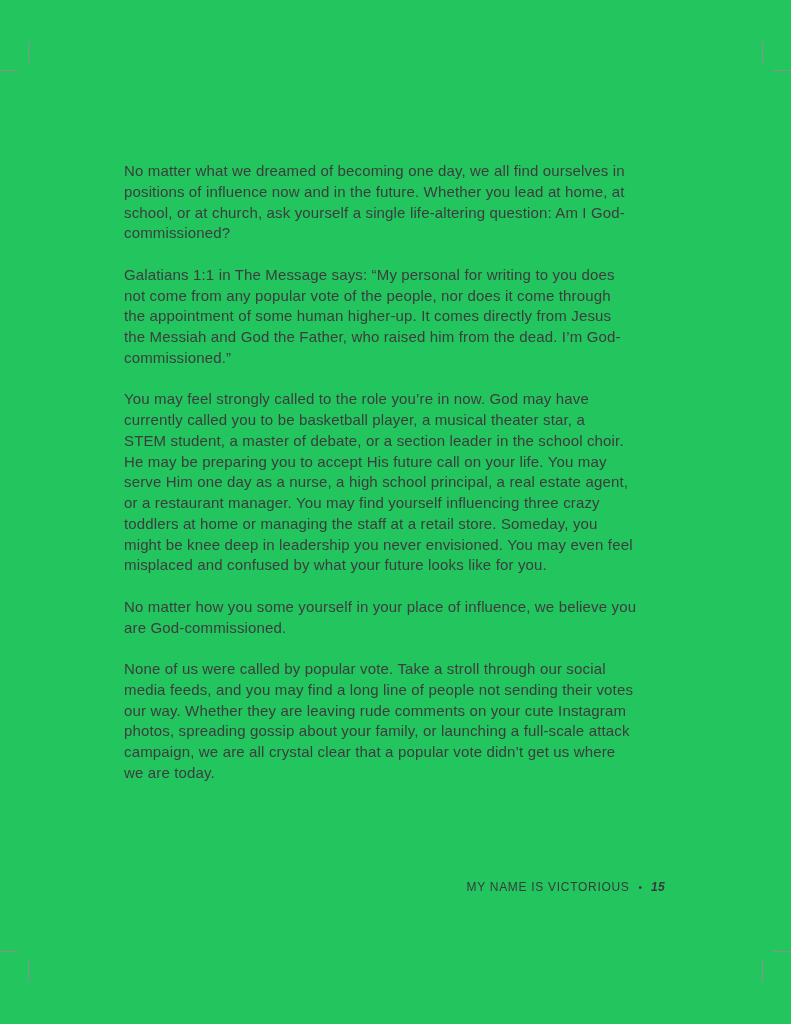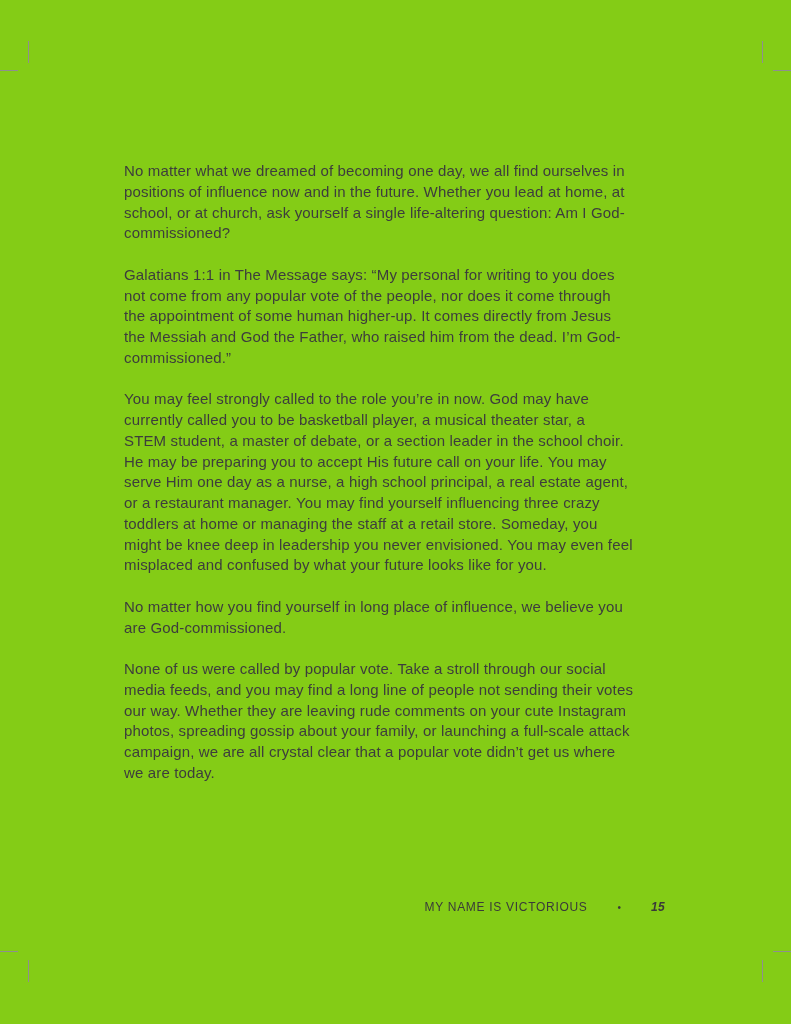--- a/index.html
+++ b/index.html
@@ -4,21 +4,21 @@
 <style>
   html, body {
     margin: 0;
     padding: 0;
     background: #ffffff;
   }
   .page {
     position: relative;
     width: 791px;
     height: 1024px;
-    background: #84cc16;
+    background: #22c55e;
     overflow: hidden;
     font-family: "Liberation Sans", sans-serif;
   }
   .crop-mark {
     position: absolute;
     background: #8f8f8f;
   }
   .cm-tl-v { left: 28px;  top: 41px;  width: 1px;  height: 22px; }
   .cm-tl-h { left: 0;     top: 70px;  width: 18px; height: 1px;  }
   .cm-tr-v { left: 762px; top: 41px;  width: 1px;  height: 22px; }
@@ -38,28 +38,27 @@
     line-height: 20.75px;
     letter-spacing: 0.15px;
   }
   .body-text p {
     margin: 0 0 20.75px 0;
     white-space: pre-line;
   }
 
   .footer {
     position: absolute;
-    top: 900px;
+    top: 880px;
     right: 126px;
     color: #3a3a3a;
     font-size: 12px;
     letter-spacing: 0.7px;
     display: flex;
     align-items: center;
-    gap: 21px;
   }
   .footer .sep {
     margin: 0 9px;
     font-size: 10px;
     letter-spacing: 0;
   }
   .footer .page-num {
     font-weight: 700;
     letter-spacing: 0.3px;
     font-style: italic;
@@ -91,21 +90,21 @@
 commissioned.”</p>
     <p>You may feel strongly called to the role you’re in now. God may have
 currently called you to be basketball player, a musical theater star, a
 STEM student, a master of debate, or a section leader in the school choir.
 He may be preparing you to accept His future call on your life. You may
 serve Him one day as a nurse, a high school principal, a real estate agent,
 or a restaurant manager. You may find yourself influencing three crazy
 toddlers at home or managing the staff at a retail store. Someday, you
 might be knee deep in leadership you never envisioned. You may even feel
 misplaced and confused by what your future looks like for you.</p>
-    <p>No matter how you find yourself in long place of influence, we believe you
+    <p>No matter how you some yourself in your place of influence, we believe you
 are God-commissioned.</p>
     <p>None of us were called by popular vote. Take a stroll through our social
 media feeds, and you may find a long line of people not sending their votes
 our way. Whether they are leaving rude comments on your cute Instagram
 photos, spreading gossip about your family, or launching a full-scale attack
 campaign, we are all crystal clear that a popular vote didn’t get us where
 we are today.</p>
   </div>
 
   <div class="footer">

